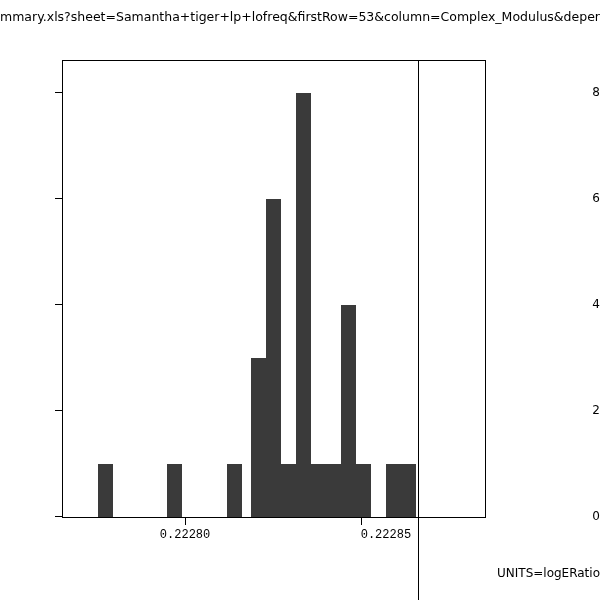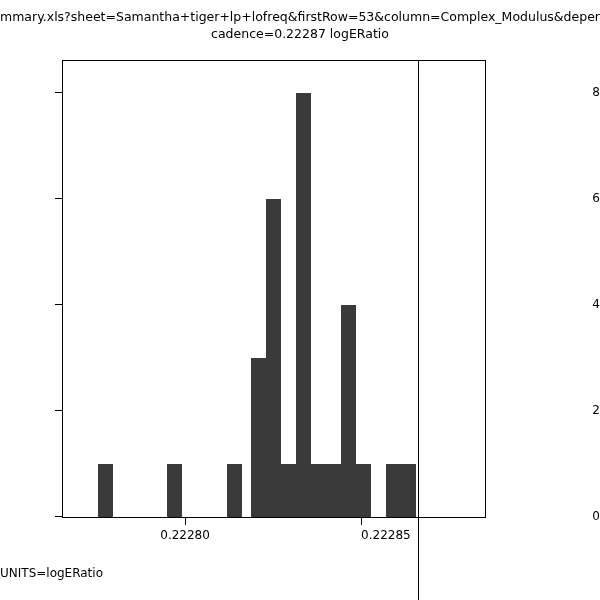--- a/index.html
+++ b/index.html
@@ -84,45 +84,45 @@
     height: 7px;
     background: #000000;
   }
   .xtick-label {
     position: absolute;
     top: 528px;
     font-size: 12px;
     color: #000000;
     transform: translateX(-50%);
     white-space: nowrap;
+    font-family: Liberation Mono, monospace;
   }
   #xaxis-label {
     position: absolute;
     top: 566px;
     left: 0;
     width: 600px;
-    text-align: left;
+    text-align: right;
     font-size: 12px;
     color: #000000;
   }
   #vline {
     position: absolute;
     top: 0;
     width: 1px;
     background: #000000;
   }
 </style>
 </head>
 <body>
 
 <div id="root">
 
   <div class="title-block">
     <span class="title-line1">mmary.xls?sheet=Samantha+tiger+lp+lofreq&amp;firstRow=53&amp;column=Complex_Modulus&amp;depend</span>
-    <span class="title-line2">cadence=0.22287 logERatio</span>
   </div>
 
   <div id="plot-frame">
     <div id="bars">
         <div class="bar" style="left: 34.815px; width: 14.981px; height: 53.0233px; background: rgb(58, 58, 58);"></div>
         <div class="bar" style="left: 103.601px; width: 14.981px; height: 53.0233px; background: rgb(58, 58, 58);"></div>
         <div class="bar" style="left: 164.369px; width: 14.981px; height: 53.0233px; background: rgb(58, 58, 58);"></div>
         <div class="bar" style="left: 187.79px; width: 14.981px; height: 159.07px; background: rgb(58, 58, 58);"></div>
         <div class="bar" style="left: 202.771px; width: 14.981px; height: 318.14px; background: rgb(58, 58, 58);"></div>
         <div class="bar" style="left: 217.752px; width: 14.981px; height: 53.0233px; background: rgb(58, 58, 58);"></div>

